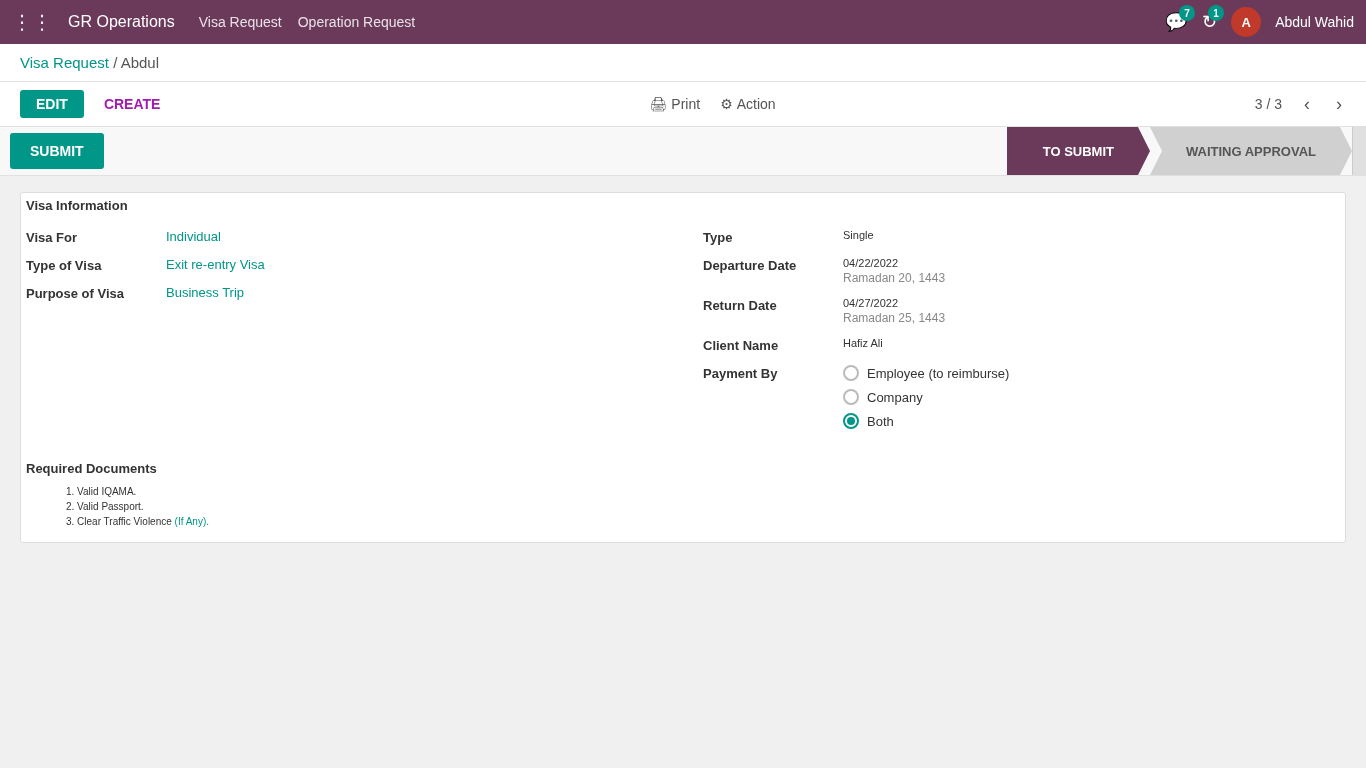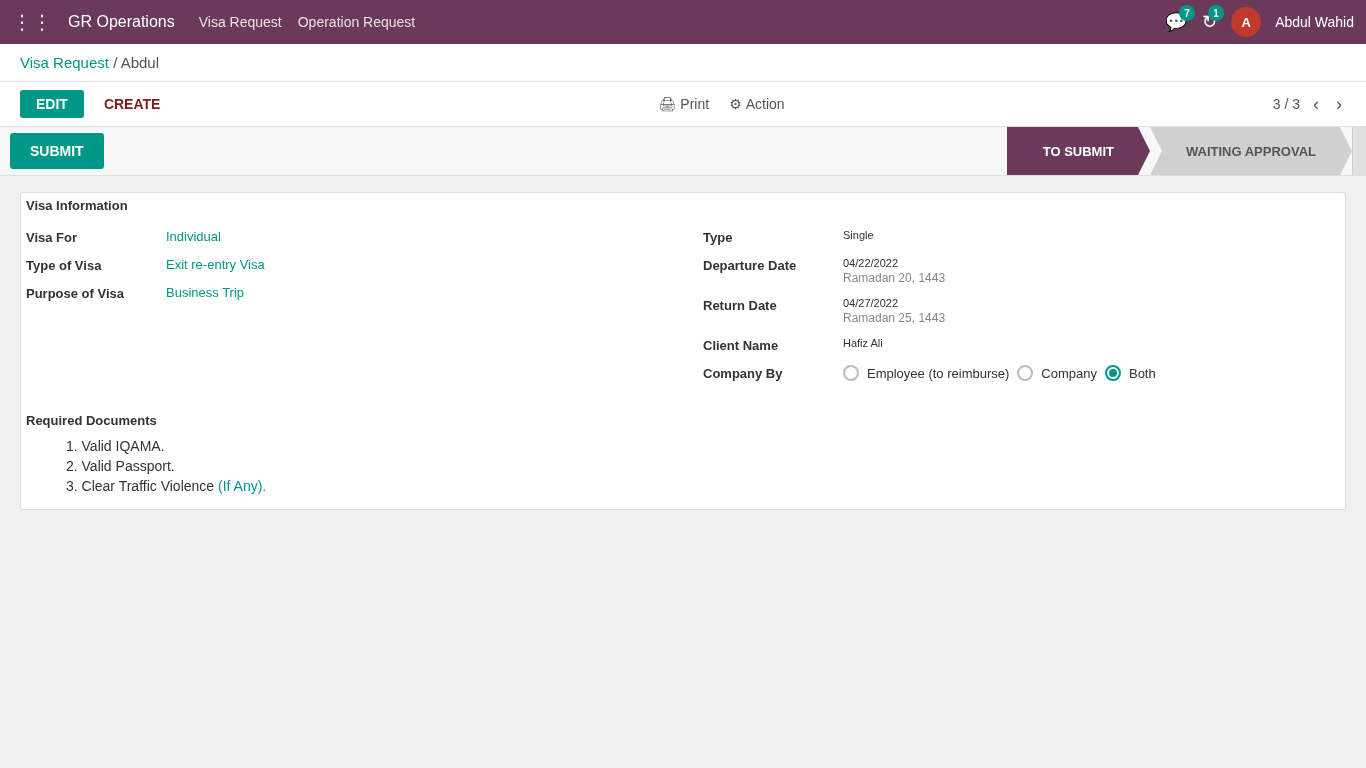--- a/index.html
+++ b/index.html
@@ -52,28 +52,28 @@
       align-items: center;
       gap: 10px;
       border-bottom: 1px solid #e0e0e0;
     }
     .btn-edit {
       background: #009688; color: #fff; border: none;
       padding: 6px 16px; border-radius: 3px; cursor: pointer;
       font-size: 14px; font-weight: bold;
     }
     .btn-create {
-      background: none; border: none; color: #7f1d1d;
+      background: none; border: none; color: #a21caf;
       padding: 6px 10px; cursor: pointer; font-size: 14px; font-weight: bold;
     }
     .toolbar-center { margin-left: auto; display: flex; align-items: center; gap: 20px; }
     .toolbar-print, .toolbar-action {
       color: #555; cursor: pointer; font-size: 14px; display: flex; align-items: center; gap: 4px;
     }
-    .toolbar-right { margin-left: auto; display: flex; align-items: center; gap: 9px; }
+    .toolbar-right { margin-left: auto; display: flex; align-items: center; gap: 18px; }
     .pager { color: #555; font-size: 14px; }
     .pager-btn { background: none; border: none; cursor: pointer; font-size: 18px; color: #555; padding: 2px 4px; }
 
     
     .status-bar {
       display: flex;
       align-items: stretch;
       background: #f8f8f8;
       border-bottom: 1px solid #e0e0e0;
       position: relative;
@@ -160,21 +160,21 @@
     .form-value-plain {
       color: #333;
       font-size: 11px;
     }
     .form-value-sub {
       color: #888;
       font-size: 12px;
       margin-top: 2px;
     }
 
-    .radio-group { display: flex; flex-direction: row; gap: 8px; }
+    .radio-group { display: flex; flex-direction: column; gap: 8px; }
     .radio-item { display: flex; align-items: center; gap: 8px; font-size: 13px; }
     .radio-circle {
       width: 16px; height: 16px; border-radius: 50%;
       border: 2px solid #bbb;
       display: flex; align-items: center; justify-content: center;
       flex-shrink: 0;
     }
     .radio-circle.checked { border-color: #009688; }
     .radio-circle.checked::after {
       content: '';
@@ -191,21 +191,21 @@
       font-size: 13px;
       font-weight: bold;
       color: #333;
       margin-bottom: 10px;
     }
     .doc-list {
       list-style: none;
       padding-left: 40px;
     }
     .doc-list li {
-      font-size: 14px;
+      font-size: 10px;
       color: #333;
       margin-bottom: 4px;
     }
     .doc-list li span.highlight { color: #009688; text-align: center; }
 
     .description-tab {
       margin-top: 16px;
     }
     .tab-header {
       display: flex;
@@ -332,21 +332,21 @@
           <div>
             <div class="form-value-plain">04/27/2022</div>
             <div class="form-value-sub">Ramadan 25, 1443</div>
           </div>
         </div>
         <div class="form-field">
           <span class="form-label">Client Name</span>
           <span class="form-value-plain">Hafiz Ali</span>
         </div>
         <div class="form-field">
-          <span class="form-label">Company By</span>
+          <span class="form-label">Payment By</span>
           <div class="radio-group">
             <div class="radio-item">
               <div class="radio-circle"></div>
               <span>Employee (to reimburse)</span>
             </div>
             <div class="radio-item">
               <div class="radio-circle"></div>
               <span>Company</span>
             </div>
             <div class="radio-item">

